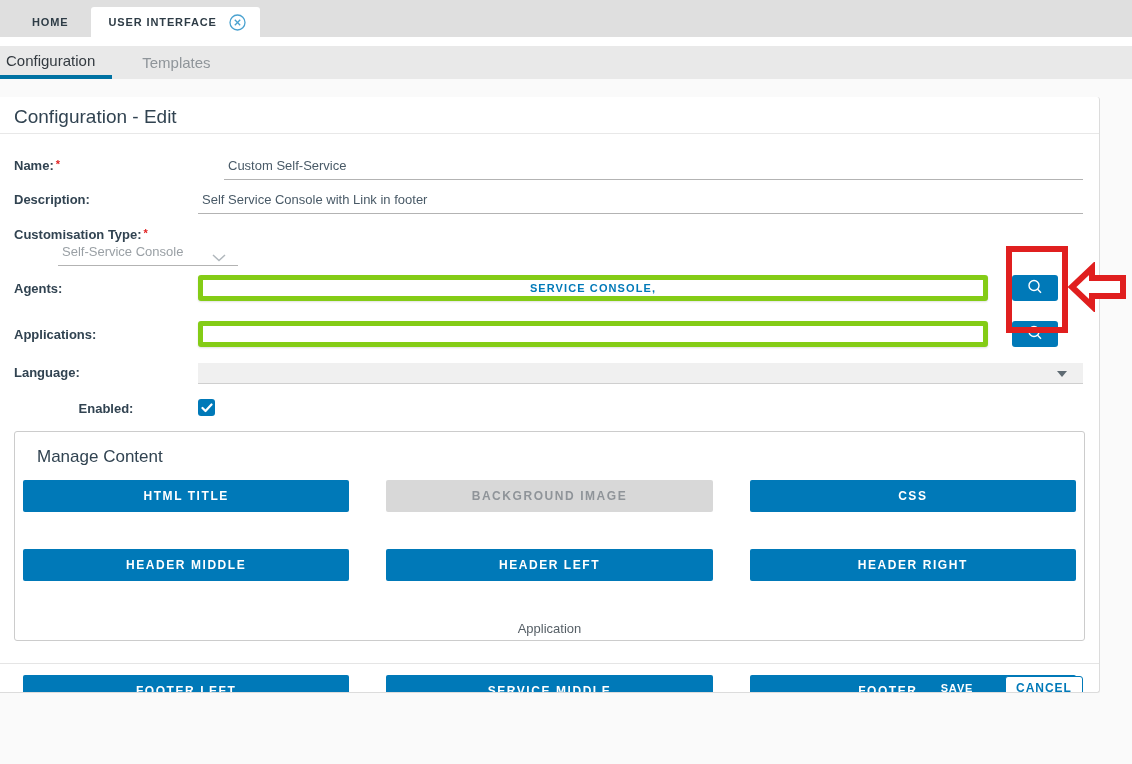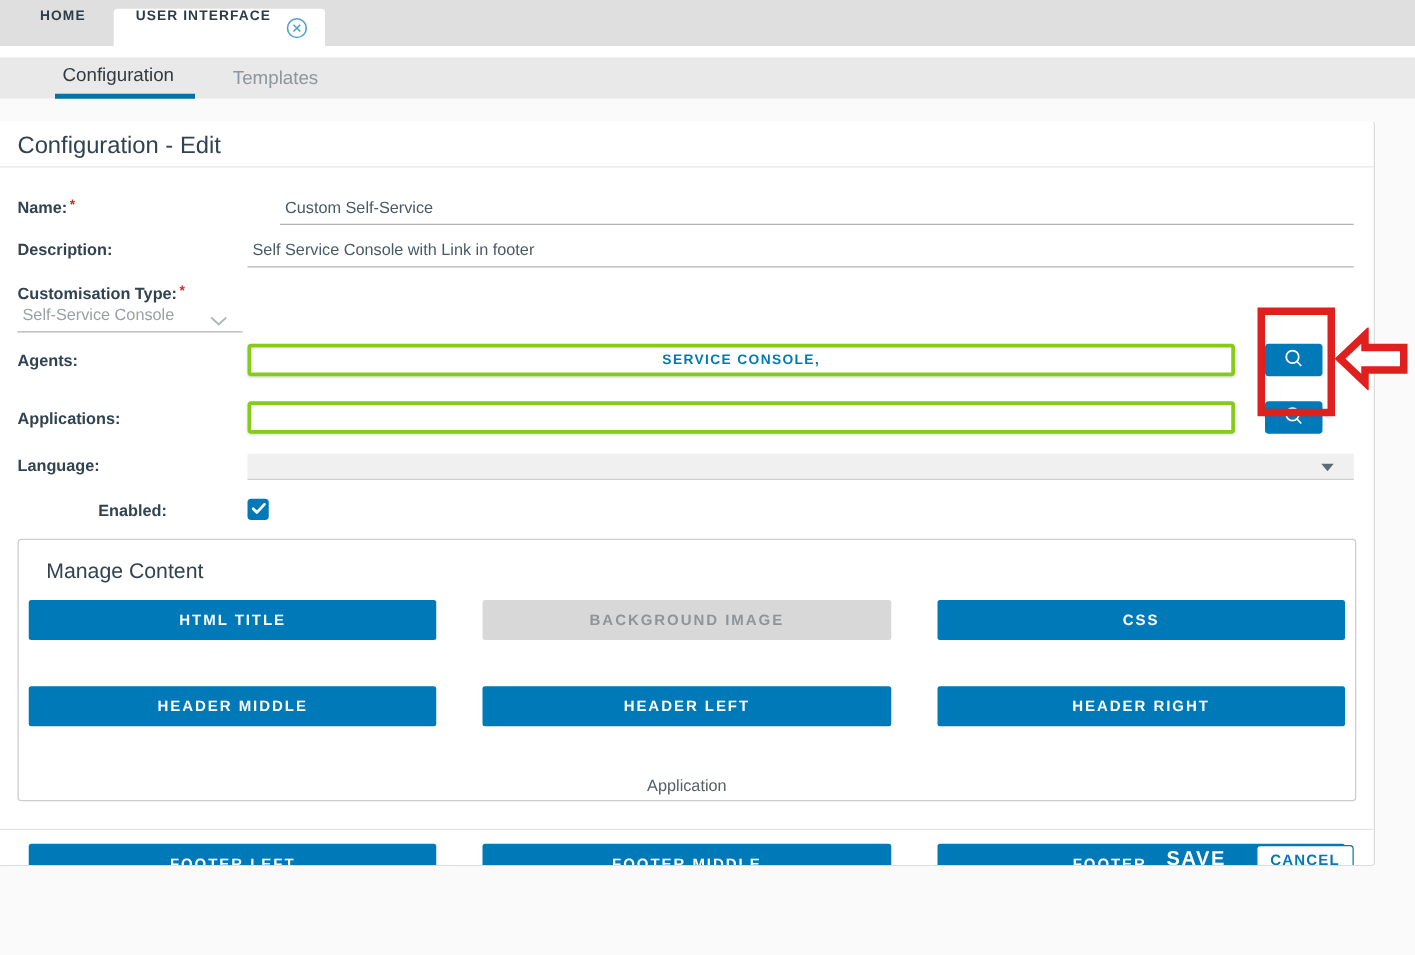--- a/index.html
+++ b/index.html
@@ -4,49 +4,49 @@
 <style>
   * { margin:0; padding:0; box-sizing:border-box; }
   html,body { background:#fafafa; }
   .screen {
     position:relative; width:1132px; height:764px; overflow:hidden;
     background:#fafafa; font-family:"Liberation Sans", sans-serif;
     color:#314351;
   }
   
   .tabstrip { height:37px; background:#dfdfdf; display:flex; align-items:flex-end; }
-  .wtab { height:30px; display:flex; font-size:11px; font-weight:700;
+  .wtab { height:30px; display:flex; align-items:center; font-size:11px; font-weight:700;
           letter-spacing:.08em; color:#2e3c46; cursor:pointer; }
   .wtab.home { margin-left:10px; padding:0 22px; }
   .wtab.active { background:#ffffff; border-radius:3px 3px 0 0; padding:0 14px 0 18px; }
   .wtab .closeicon { margin-left:12px; display:flex; align-items:center; }
   .whiteband { height:9px; background:#ffffff; }
   
   .subtabs { height:33px; background:#e9e9e9; display:flex; align-items:stretch; }
-  .subtab { display:flex; align-items:center; font-size:15px; color:#8f959a; cursor:pointer;margin-left:44px; }
+  .subtab { display:flex; align-items:center; font-size:15px; color:#8f959a; cursor:pointer; }
   .subtab.active { color:#333a40; border-bottom:4px solid #0072a3; padding:0 17px 0 6px; }
   .subtab.idle { padding:0 16px; margin-left:14px; }
   .bggap { height:18px; background:#fafafa; }
   
   .card { width:1100px; height:596px; background:#ffffff;
           border-right:1px solid #dcdcdc; border-bottom:1px solid #dcdcdc;
           border-radius:0 3px 3px 0; overflow:hidden; }
   .card-title { padding:8px 0 0 14px; font-size:19px; line-height:24px; color:#314351; font-weight:400; }
   .card-divider { margin-top:4px; border-bottom:1px solid #e8e8e8; }
   
   .frow { display:flex; align-items:flex-start; padding-left:14px; }
   .flabel { width:184px; flex:none; font-size:13px; font-weight:700; color:#314351; padding-top:2px; }
   .req { color:#e02020; font-size:11px; vertical-align:top; margin-left:2px; }
   .ffield { flex:1; display:flex; align-items:flex-start; position:relative; }
   .uinput { flex:1; margin-right:16px; height:24px; border:none; border-bottom:1px solid #b3b3b3;
             font-family:"Liberation Sans",sans-serif; font-size:13px; color:#495a67;
             background:transparent; outline:none; padding:0 0 4px 4px; }
-  .uinput.disabledval { color:#9aa0a5; }
+  .uinput.disabledval { color:#9aa0a5;margin-left:44px; }
   .chev { position:absolute; right:28px; top:6px; }
-  .binput { width:790px; flex:none; height:26px; border:3px solid #84cc16; border-radius:3px;
+  .binput { width:790px; flex:none; height:26px; border:5px solid #84cc16; border-radius:3px;
             box-shadow:0 1px 2px rgba(0,0,0,.12); font-family:"Liberation Sans",sans-serif;
             font-size:11px; font-weight:600; letter-spacing:.1em; color:#0079b8;
             text-align:center; outline:none; background:#fff; }
   .searchbtn { margin-left:24px; width:46px; height:26px; background:#0079b8; border:none;
                border-radius:3px; display:flex; align-items:center; justify-content:center; cursor:pointer; }
   .langfield { flex:1; margin-right:16px; height:21px; background:#f0f0f0;
                border-bottom:1px solid #cfcfcf; position:relative; }
   .caret-down { position:absolute; right:16px; top:8px; width:0; height:0;
                 border-left:5px solid transparent; border-right:5px solid transparent;
                 border-top:6px solid #5f6b73; }
@@ -61,21 +61,21 @@
            font-family:"Liberation Sans",sans-serif; font-size:12px; font-weight:700;
            letter-spacing:.13em; cursor:pointer; }
   .mcbtn.disabled { background:#d8d8d8; color:#8f9499; cursor:default; }
   .applabel { grid-column:1 / span 3; height:20px; display:flex; align-items:center;
               justify-content:center; font-size:13px; color:#565f66; }
   
   .fdivider { margin-top:22px; border-bottom:1px solid #e5e5e5; }
   .frowfooter { height:48px; display:flex; align-items:center; justify-content:flex-end;
                 padding-right:16px; gap:12px; }
   .savebtn { width:72px; height:24px; background:#0079b8; color:#fff; border:none; border-radius:3px;
-             font-family:"Liberation Sans",sans-serif; font-size:16px; font-weight:700;
+             font-family:"Liberation Sans",sans-serif; font-size:11px; font-weight:700;
              letter-spacing:.08em; cursor:pointer; }
   .cancelbtn { width:78px; height:24px; background:#fff; color:#0079b8; border:1px solid #0079b8;
                border-radius:3px; font-family:"Liberation Sans",sans-serif; font-size:12px;
                font-weight:700; letter-spacing:.08em; cursor:pointer; }
   
   .ann-rect { position:absolute; left:1006px; top:246px; width:62px; height:87px;
               border:6px solid #e01f1f; pointer-events:none; }
   .ann-arrow { position:absolute; left:1066px; top:262px; pointer-events:none; }
 </style>
 </head>
@@ -203,21 +203,21 @@
         <button class="mcbtn disabled">BACKGROUND IMAGE</button>
         <button class="mcbtn">CSS</button>
 
         <button class="mcbtn">HEADER MIDDLE</button>
         <button class="mcbtn">HEADER LEFT</button>
         <button class="mcbtn">HEADER RIGHT</button>
 
         <div class="applabel">Application</div>
 
         <button class="mcbtn">FOOTER LEFT</button>
-        <button class="mcbtn">FOOTER MIDDLE</button>
+        <button class="mcbtn">SERVICE MIDDLE</button>
         <button class="mcbtn">FOOTER RIGHT</button>
       </div>
     </div>
 
     <div class="fdivider"></div>
     <div class="frowfooter">
       <button class="savebtn">SAVE</button>
       <button class="cancelbtn">CANCEL</button>
     </div>
   </div>

